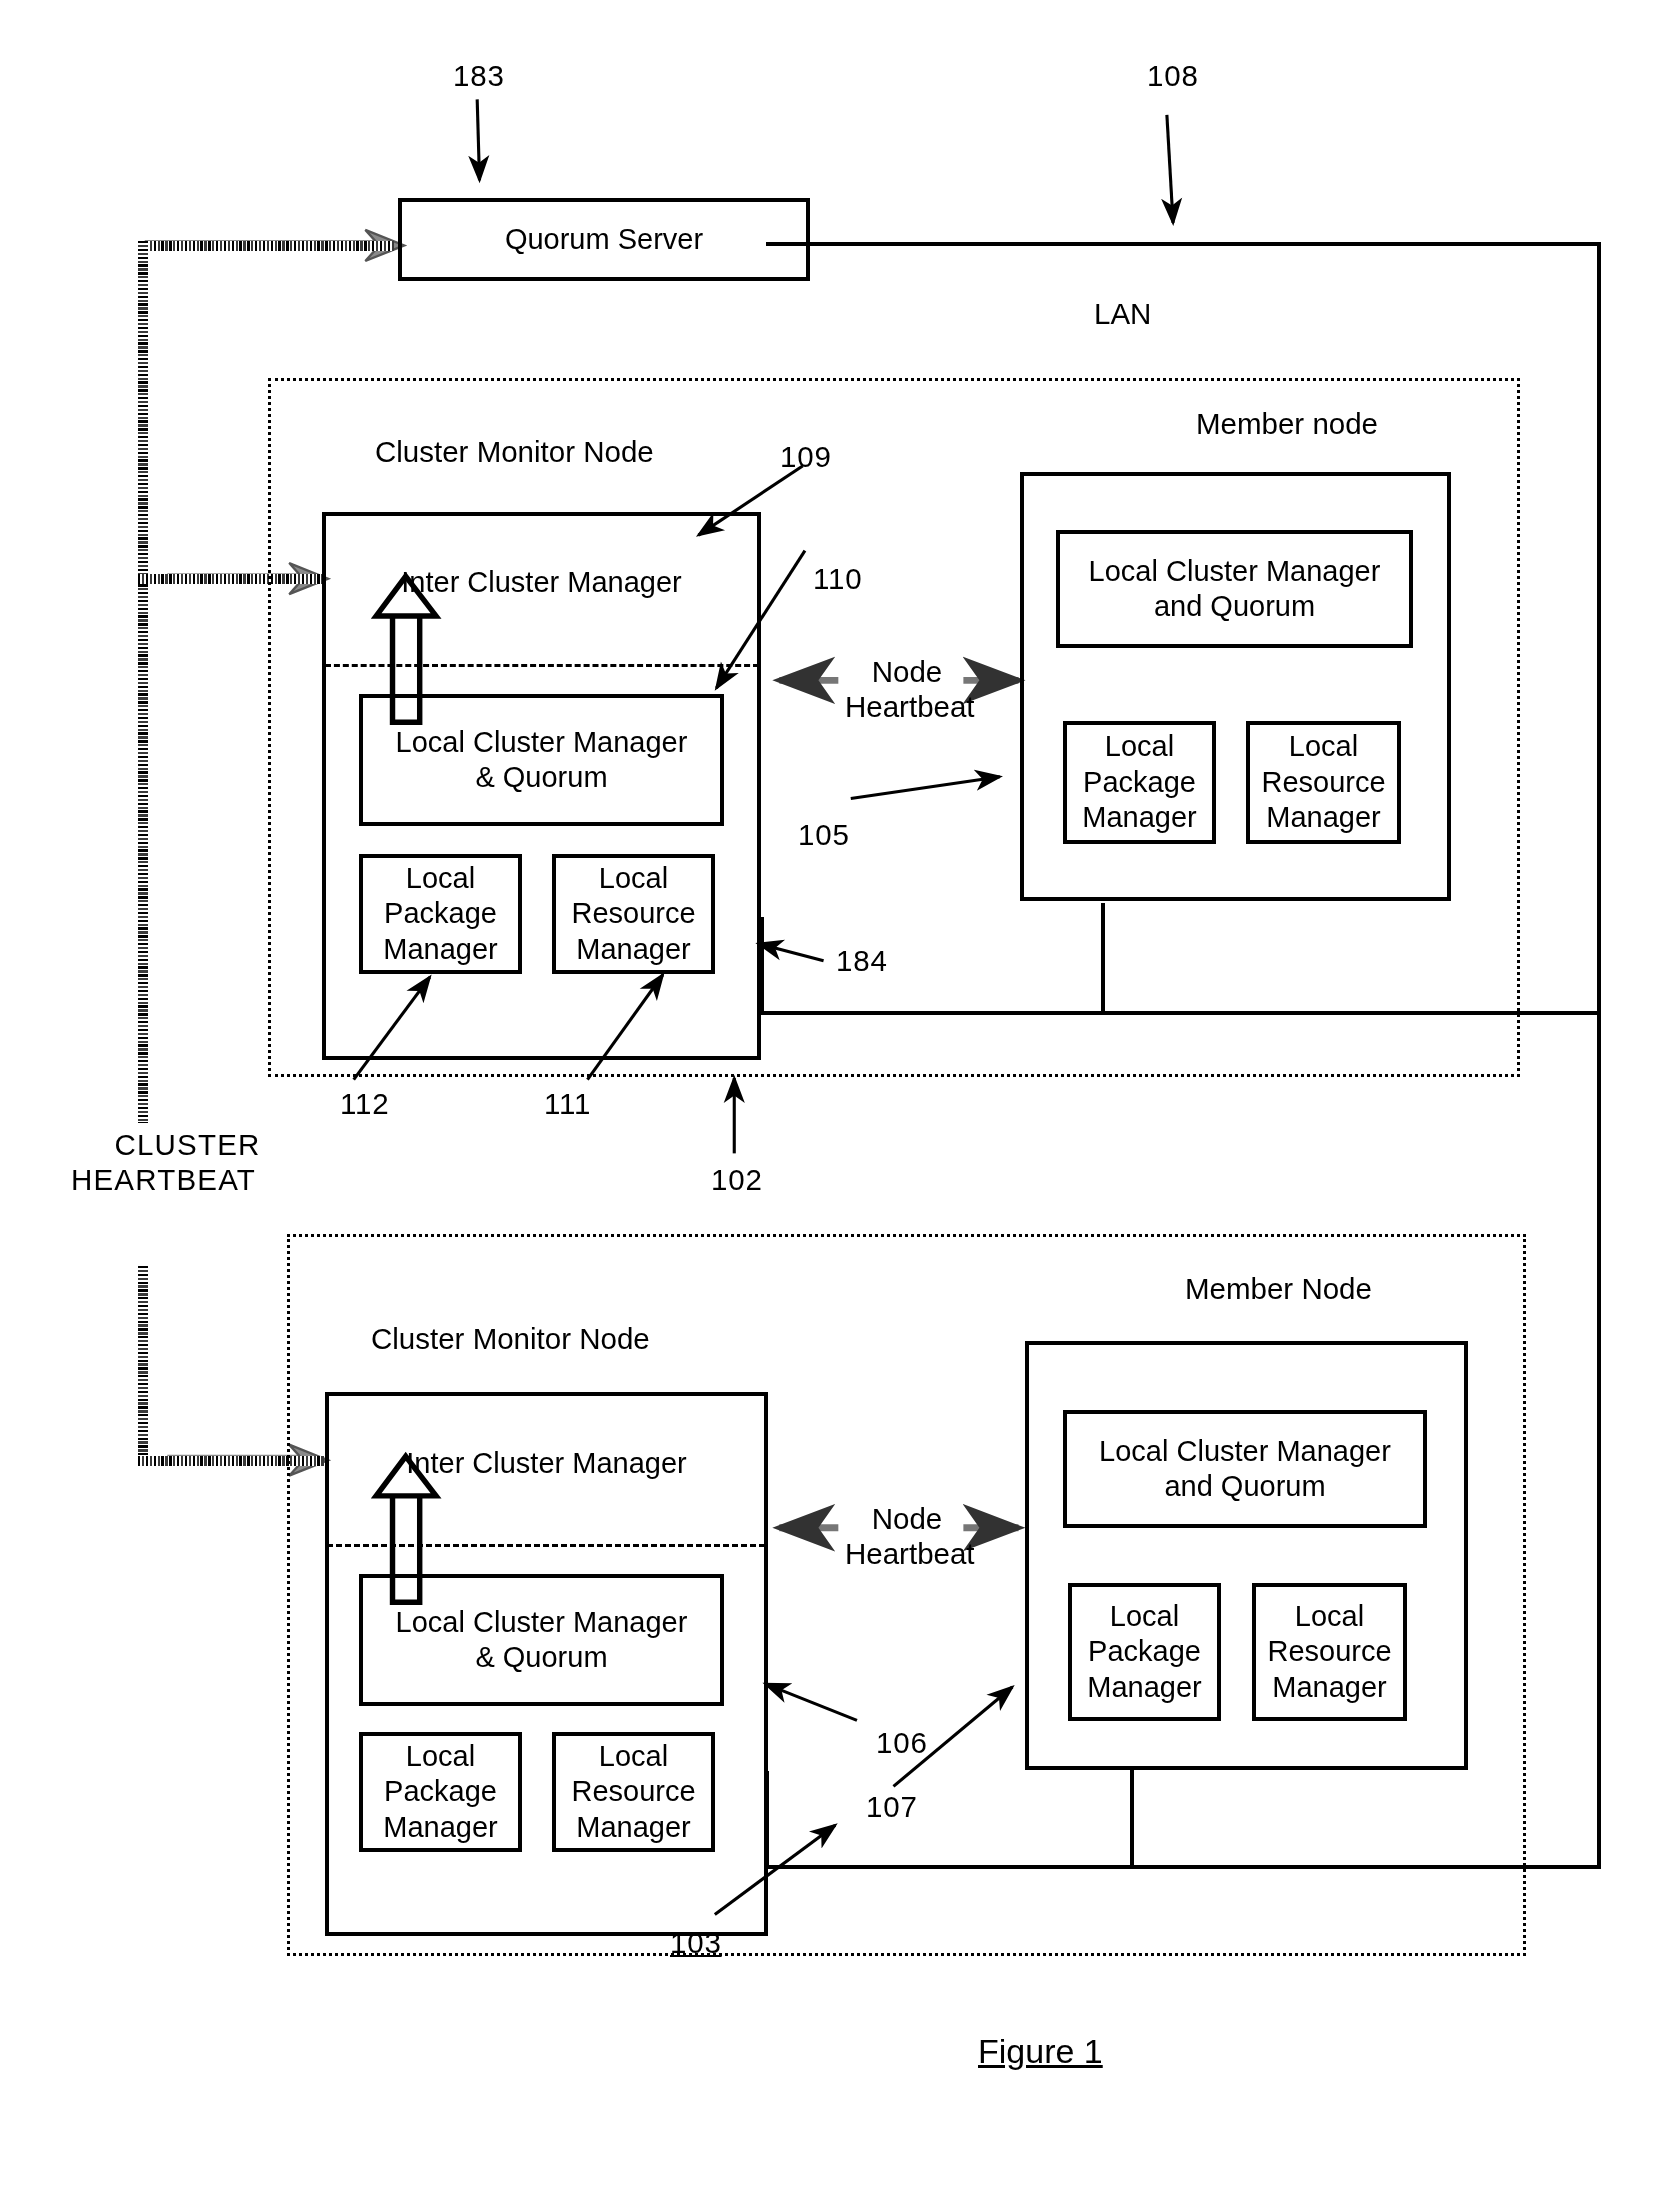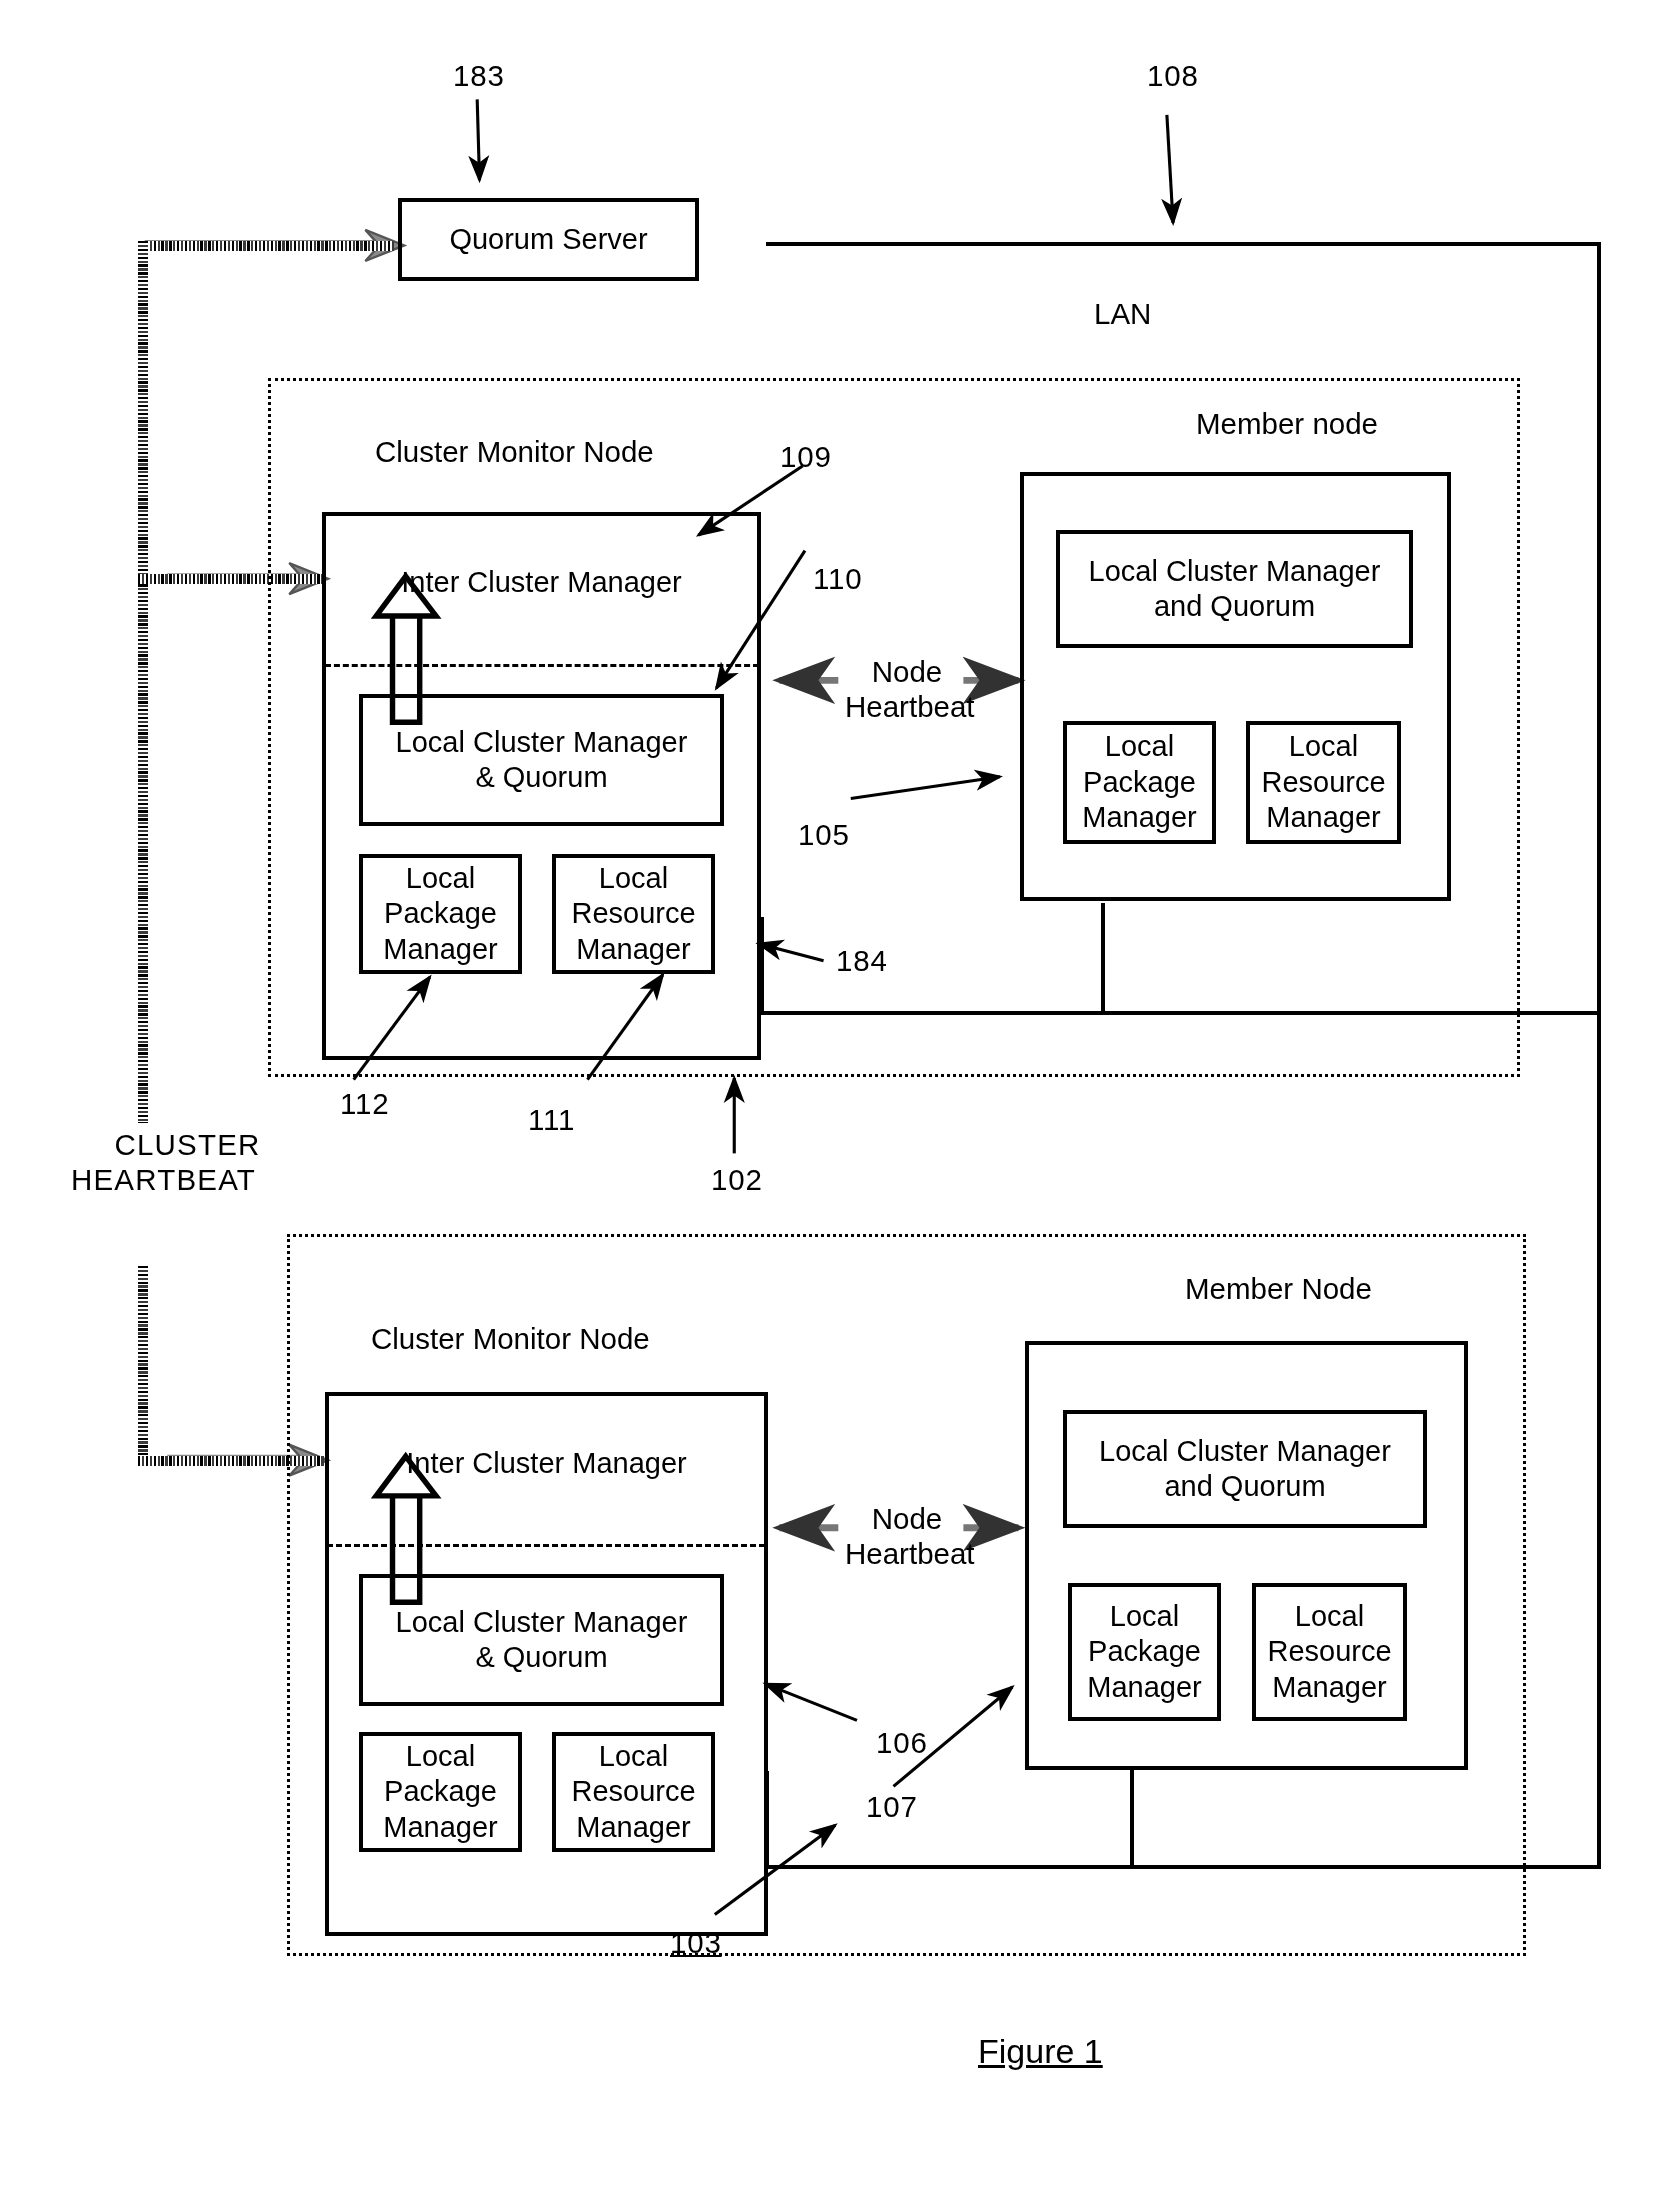--- a/index.html
+++ b/index.html
@@ -189,21 +189,21 @@
   <div class="shade-v" style="left:138px; top:241px; height:882px;"></div>
   <div class="shade-v" style="left:138px; top:1266px; height:198px;"></div>
   <div class="shade-h" style="left:138px; top:574px; width:186px;"></div>
   <div class="shade-h" style="left:138px; top:1456px; width:186px;"></div>
 
   <div class="label bigcaps" style="left:47px; top:1128px; width:233px;"><span style="white-space:pre-line;margin-left:48px;">CLUSTER
 HEARTBEAT</span></div>
 
   <div class="label refnum" style="left:453px; top:59px;">183</div>
 
-  <div class="solidbox" style="left:398px; top:198px; width:301px; height:83px;">
+  <div class="solidbox" style="left:398px; top:198px; width:412px; height:83px;">
     <span class="inner">Quorum Server</span>
   </div>
 
   <div class="label refnum" style="left:1147px; top:59px;">108</div>
   <div class="label nodetitle" style="left:1094px; top:297px;">LAN</div>
 
   <div class="dottedbox" style="left:268px; top:378px; width:1252px; height:699px;"></div>
 
   <div class="label refnum" style="left:711px; top:1163px;">102</div>
 
@@ -229,21 +229,21 @@
 Manager</span>
   </div>
 
   <div class="solidbox" style="left:552px; top:854px; width:163px; height:120px;">
     <span class="inner" style="white-space:pre-line;">Local
 Resource
 Manager</span>
   </div>
 
   <div class="label refnum" style="left:340px; top:1087px;">112</div>
-  <div class="label refnum" style="left:528px; top:1087px;margin-top:16px;">111</div>
+  <div class="label refnum" style="left:544px; top:1087px;">111</div>
   <div class="label refnum" style="left:836px; top:944px;">184</div>
 
   <div class="label nodetitle" style="left:845px; top:655px; width:124px; text-align:center; line-height:1.18;"><span style="white-space:pre-line;">Node
 Heartbeat</span></div>
 
   <div class="label nodetitle" style="left:1196px; top:407px;">Member node</div>
 
   <div class="solidbox" style="left:1020px; top:472px; width:431px; height:429px;"></div>
 
   <div class="solidbox" style="left:1056px; top:530px; width:357px; height:118px;">

